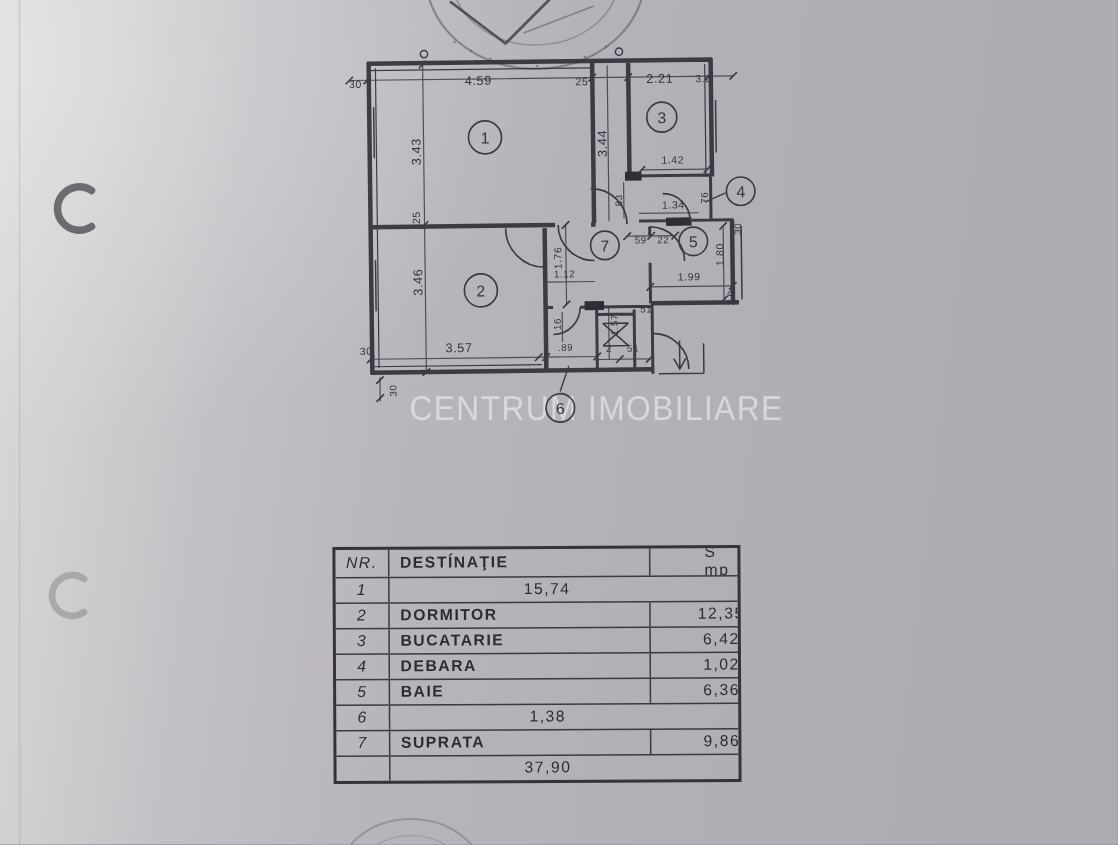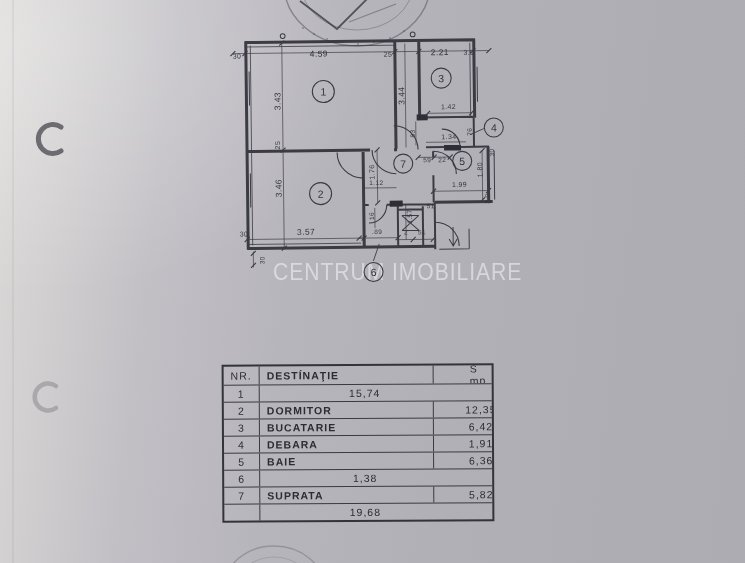--- a/index.html
+++ b/index.html
@@ -21,21 +21,21 @@
     transform:scaleX(0.92);transform-origin:left top;
   }
   .areas-table{
     position:absolute;left:222px;top:364px;width:268px;z-index:3;
     border:2px solid #33333c;transform:rotate(-0.3deg);
     color:#2c2c35;font-size:10.5px;letter-spacing:1px;
   }
   .t-row{display:grid;grid-template-columns:36px 1fr 58px;height:16px;border-top:1.4px solid #3a3a43;}
   .t-row.t-head{height:18px;border-top:none;}
   .t-cell{display:flex;align-items:center;overflow:hidden;}
-  .c-nr{justify-content:center;border-right:1.4px solid #3a3a43;}
+  .c-nr{justify-content:center;border-right:1.4px solid #3a3a43;font-style:italic;}
   .c-dest{padding-left:7px;border-right:1.4px solid #3a3a43;font-weight:bold;}
   .c-area{justify-content:center;padding-left:36px;}
 </style>
 </head>
 <body>
 
 <div class="page">
 
   <div class="watermark">CENTRUM IMOBILIARE</div>
 
@@ -191,35 +191,35 @@
       <div class="t-cell c-area">12,35</div>
     </div>
     <div class="t-row">
       <div class="t-cell c-nr">3</div>
       <div class="t-cell c-dest">BUCATARIE</div>
       <div class="t-cell c-area">6,42</div>
     </div>
     <div class="t-row">
       <div class="t-cell c-nr">4</div>
       <div class="t-cell c-dest">DEBARA</div>
-      <div class="t-cell c-area">1,91</div>
+      <div class="t-cell c-area">1,02</div>
     </div>
     <div class="t-row">
       <div class="t-cell c-nr">5</div>
       <div class="t-cell c-dest">BAIE</div>
       <div class="t-cell c-area">6,36</div>
     </div>
     <div class="t-row">
       <div class="t-cell c-nr">6</div>
       <div class="t-cell c-area">1,38</div>
     </div>
     <div class="t-row">
       <div class="t-cell c-nr">7</div>
       <div class="t-cell c-dest">SUPRATA</div>
-      <div class="t-cell c-area">5,82</div>
+      <div class="t-cell c-area">9,86</div>
     </div>
     <div class="t-row">
       <div class="t-cell c-nr"></div>
-      <div class="t-cell c-area">19,68</div>
+      <div class="t-cell c-area">37,90</div>
     </div>
   </div>
 
 </div>
 
 </body></html>

